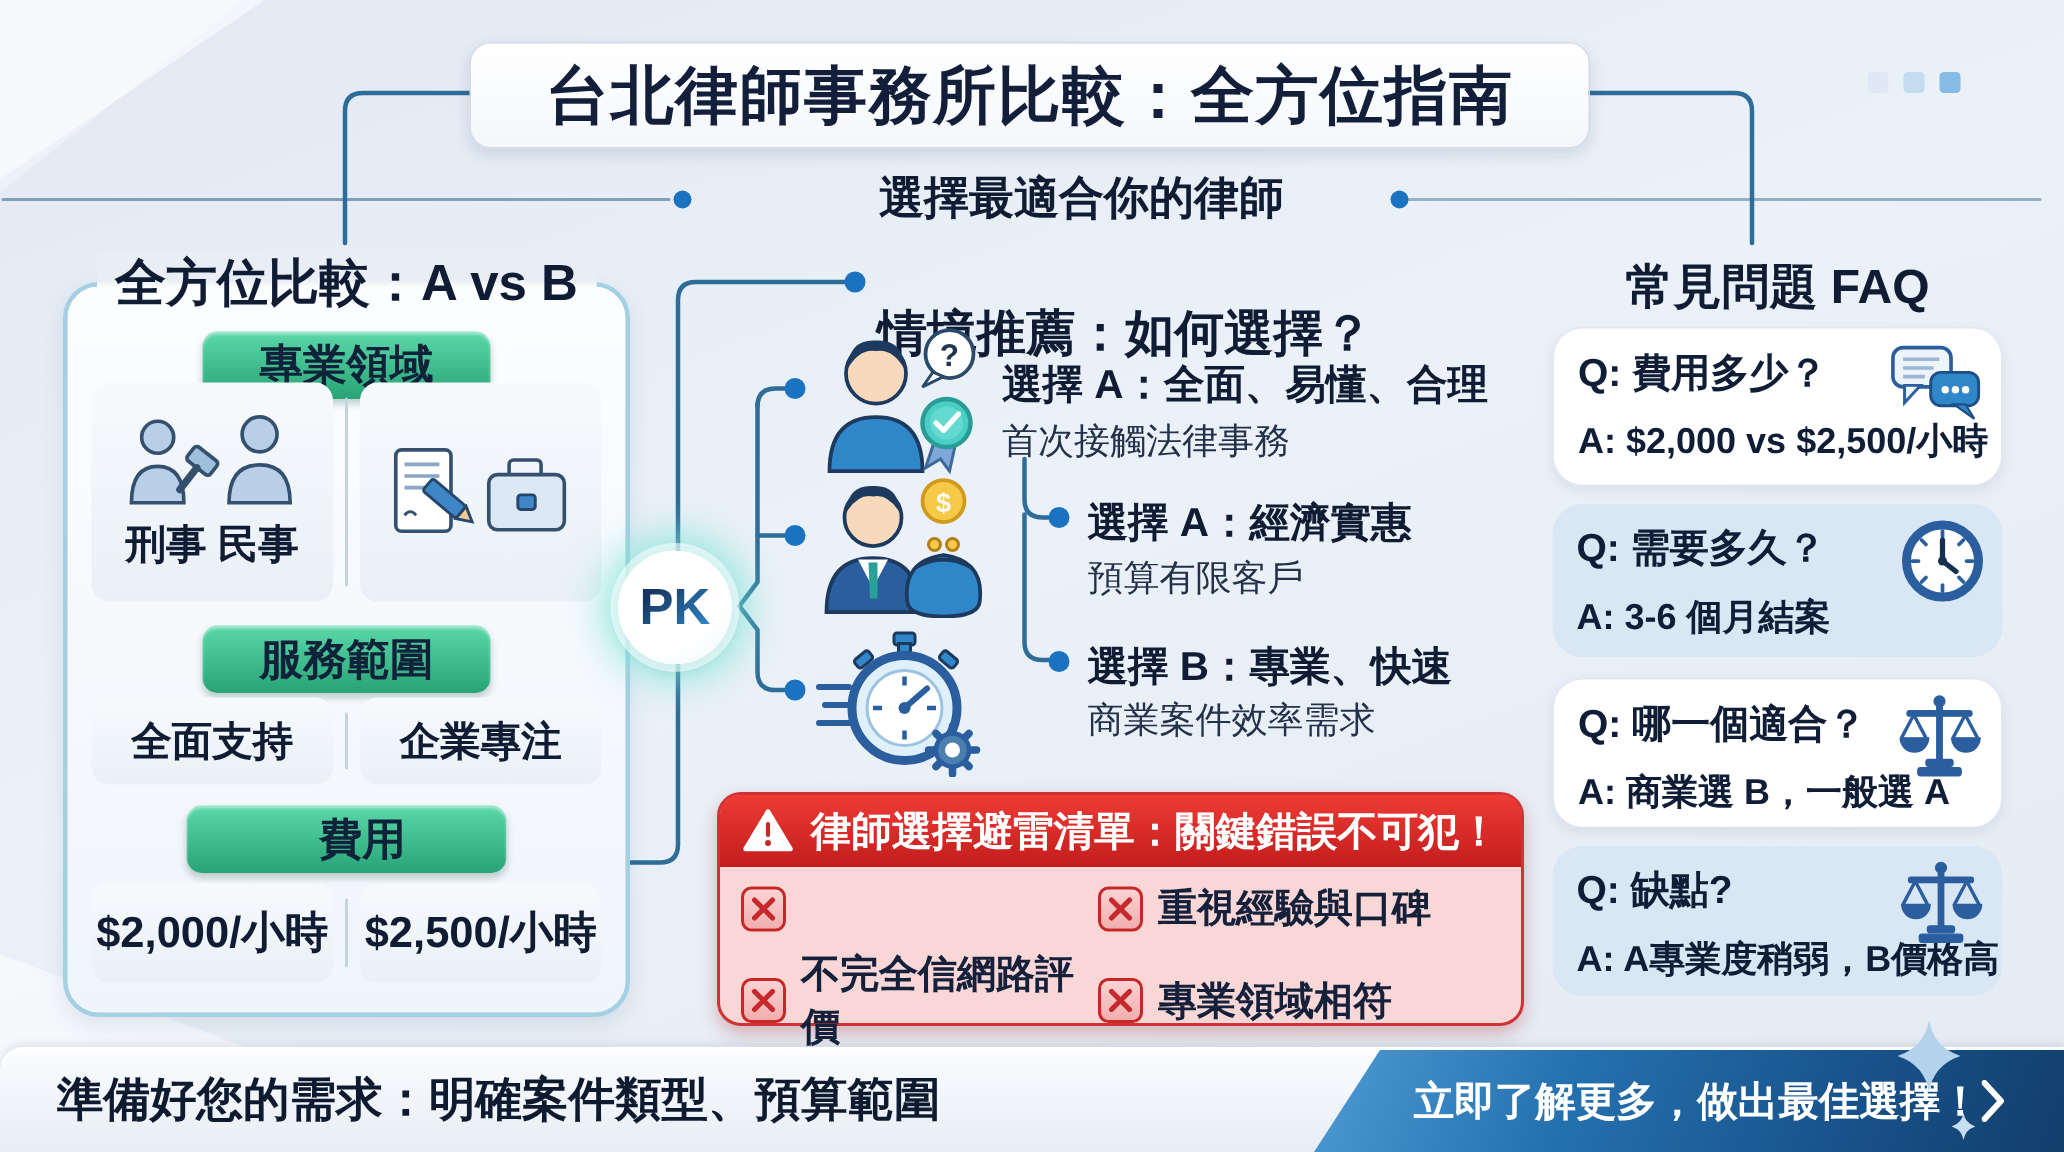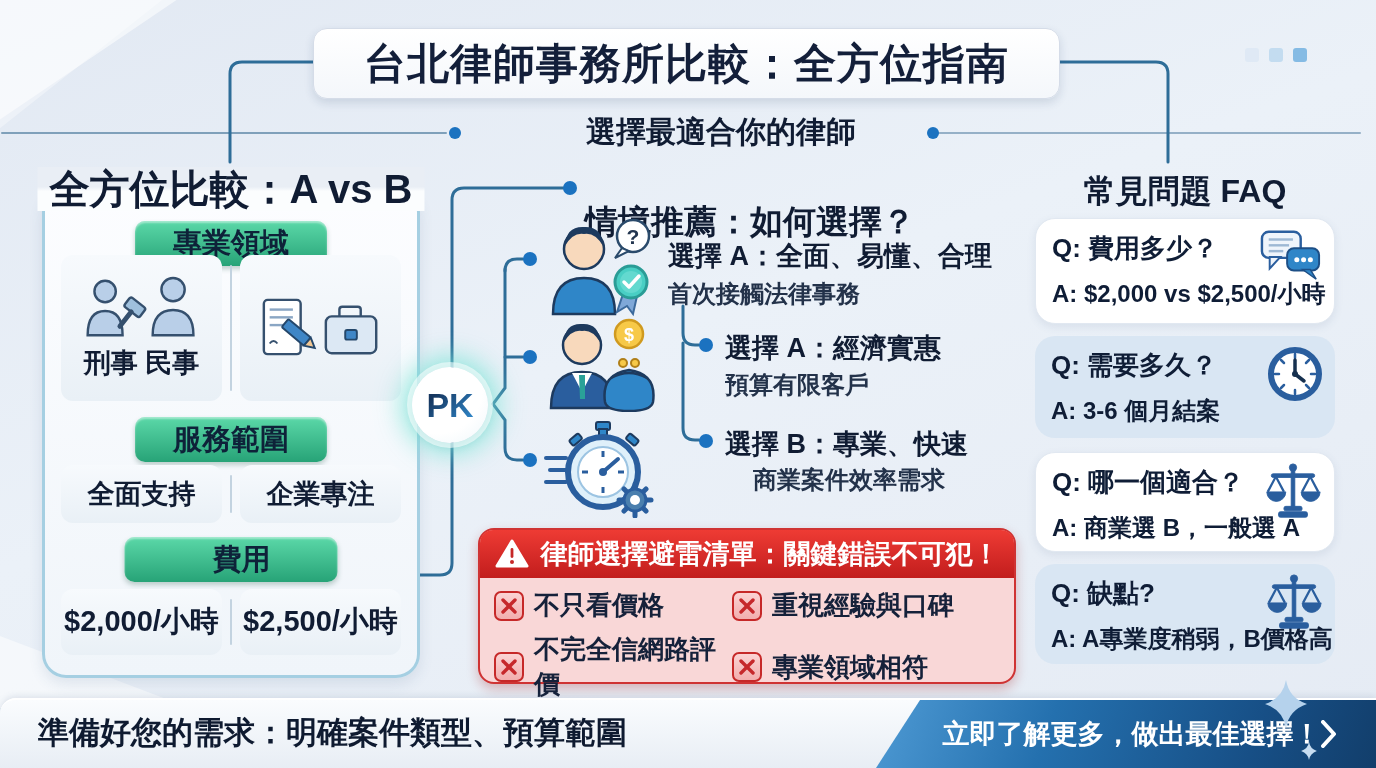--- a/index.html
+++ b/index.html
@@ -24,21 +24,21 @@
     font-size:42px;font-weight:900;letter-spacing:1px;color:#131f3a;}
   .subtitle{left:0;top:112px;width:1376px;text-align:center;z-index:2;
     font-size:30px;font-weight:900;color:#101c33;padding-left:33px;}
   .sq{position:absolute;width:14px;height:14px;border-radius:3px;z-index:2;}
   
   .panel{left:42px;top:188px;width:372px;height:484px;z-index:2;
     background:linear-gradient(180deg,#fcfdff 0%,#f0f5fa 100%);
     border:3px solid #a5cfe2;border-radius:24px;box-shadow:0 6px 14px rgba(60,90,130,.12);}
   .panel-header{position:absolute;left:50%;top:-24px;transform:translateX(-50%);
     background:linear-gradient(180deg,#e9eef5 45%,#fbfdfe 55%);padding:0 12px;white-space:nowrap;
-    font-size:40px;font-weight:900;color:#101c33;line-height:44px;}
+    font-size:34px;font-weight:900;color:#101c33;line-height:44px;}
   .badge{position:absolute;left:50%;transform:translateX(-50%);width:192px;height:45px;
     background:linear-gradient(180deg,#5bd8a8,#27a377);border-radius:10px;
     box-shadow:0 3px 5px rgba(20,80,60,.25), inset 0 2px 2px rgba(255,255,255,.45);
     display:flex;align-items:center;justify-content:center;
     font-size:29px;font-weight:900;color:#0e2239;}
   .cells{position:absolute;left:16px;right:16px;display:flex;gap:8px;}
   .cell{flex:1;background:linear-gradient(180deg,#f7fafd,#e9f0f6);border-radius:12px;
     display:flex;flex-direction:column;align-items:center;justify-content:center;gap:4px;
     font-weight:900;color:#101c33;}
   .cell .lbl1{font-size:27px;}
@@ -49,21 +49,21 @@
   .pk{left:412px;top:367px;width:76px;height:76px;border-radius:50%;z-index:3;
     background:radial-gradient(circle at 35% 30%,#ffffff 60%,#eef6fa);
     box-shadow:0 0 0 5px rgba(255,255,255,.55),0 0 26px 10px rgba(120,228,214,.8),0 3px 8px rgba(40,80,120,.25);
     display:flex;align-items:center;justify-content:center;}
   .pk span{font-size:34px;font-weight:900;
     background:linear-gradient(135deg,#16365f 20%,#2f86c8 90%);
     -webkit-background-clip:text;background-clip:text;color:transparent;}
   
   .mid-header{left:585px;top:168px;width:360px;z-index:2;font-size:33px;font-weight:700;color:#101c33;margin-top:32px;}
   .sc-title{z-index:2;font-size:27px;font-weight:900;color:#101c33;white-space:nowrap;}
-  .sc-sub{z-index:2;font-size:24px;font-weight:700;color:#23324a;white-space:nowrap;}
+  .sc-sub{z-index:2;font-size:24px;font-weight:400;color:#23324a;white-space:nowrap;}
   .sc-icon{z-index:2;}
   
   .warn{left:478px;top:528px;width:534px;height:152px;z-index:2;border-radius:16px;
     background:#f9d7d7;border:2px solid #cf3333;box-shadow:0 5px 12px rgba(160,20,20,.28);}
   .warn-head{height:48px;border-radius:13px 13px 0 0;
     background:linear-gradient(180deg,#ee3b34,#c21d1d);
     display:flex;align-items:center;justify-content:center;gap:12px;
     font-size:27px;font-weight:900;color:#ffffff;}
   .warn-body{display:grid;grid-template-columns:238px 1fr;row-gap:9px;padding:10px 0 0 14px;}
   .warn-item{display:flex;align-items:center;gap:10px;font-size:26px;font-weight:900;color:#15213a;}
@@ -256,42 +256,41 @@
         <line x1="93" y1="66" x2="93" y2="98"></line>
           <line x1="77" y1="82" x2="109" y2="82"></line>
         <line x1="82" y1="71" x2="104" y2="93"></line>
           <line x1="104" y1="71" x2="82" y2="93"></line>
       </g>
       <circle cx="93" cy="82" r="11" fill="#4a7fae" stroke="#2a5e9e" stroke-width="3"></circle>
       <circle cx="93" cy="82" r="5" fill="#ffffff"></circle>
     </g>
   </svg>
   <div class="abs sc-title" style="left:725px;top:426px;">選擇 B：專業、快速</div>
-  <div class="abs sc-sub" style="left:725px;top:464px;margin-left:28px;">商業案件效率需求</div>
+  <div class="abs sc-sub" style="left:725px;top:464px;">商業案件效率需求</div>
 
   <div class="abs warn">
     <div class="warn-head">
       <svg width="34" height="30" viewBox="0 0 34 30">
         <path d="M17,2 L32,27 L2,27 Z" fill="#ffffff" stroke="#ffffff" stroke-width="3" stroke-linejoin="round"></path>
         <rect x="15.6" y="9" width="2.8" height="10" rx="1.4" fill="#c62828"></rect>
         <circle cx="17" cy="23" r="2" fill="#c62828"></circle>
       </svg>
       <span>律師選擇避雷清單：關鍵錯誤不可犯！</span>
     </div>
     <div class="warn-body">
       <div class="warn-item">
         <span class="xbox">
             <svg width="16" height="16" viewBox="0 0 16 16">
               <g stroke="#c6282b" stroke-width="3.4" stroke-linecap="round">
                 <line x1="2" y1="2" x2="14" y2="14"></line>
                 <line x1="14" y1="2" x2="2" y2="14"></line>
               </g>
             </svg>
           </span>
-        <span>不只看價格</span>
       </div>
       <div class="warn-item">
         <span class="xbox">
             <svg width="16" height="16" viewBox="0 0 16 16">
               <g stroke="#c6282b" stroke-width="3.4" stroke-linecap="round">
                 <line x1="2" y1="2" x2="14" y2="14"></line>
                 <line x1="14" y1="2" x2="2" y2="14"></line>
               </g>
             </svg>
           </span>

